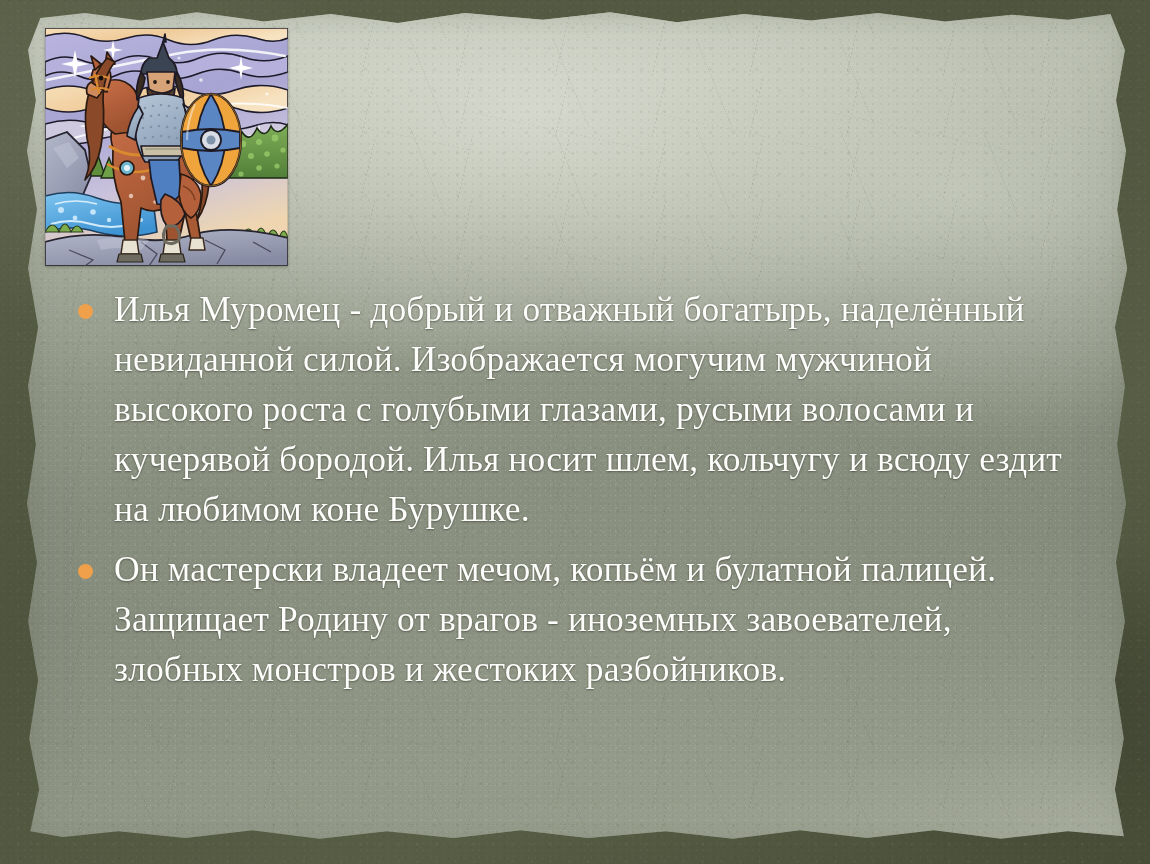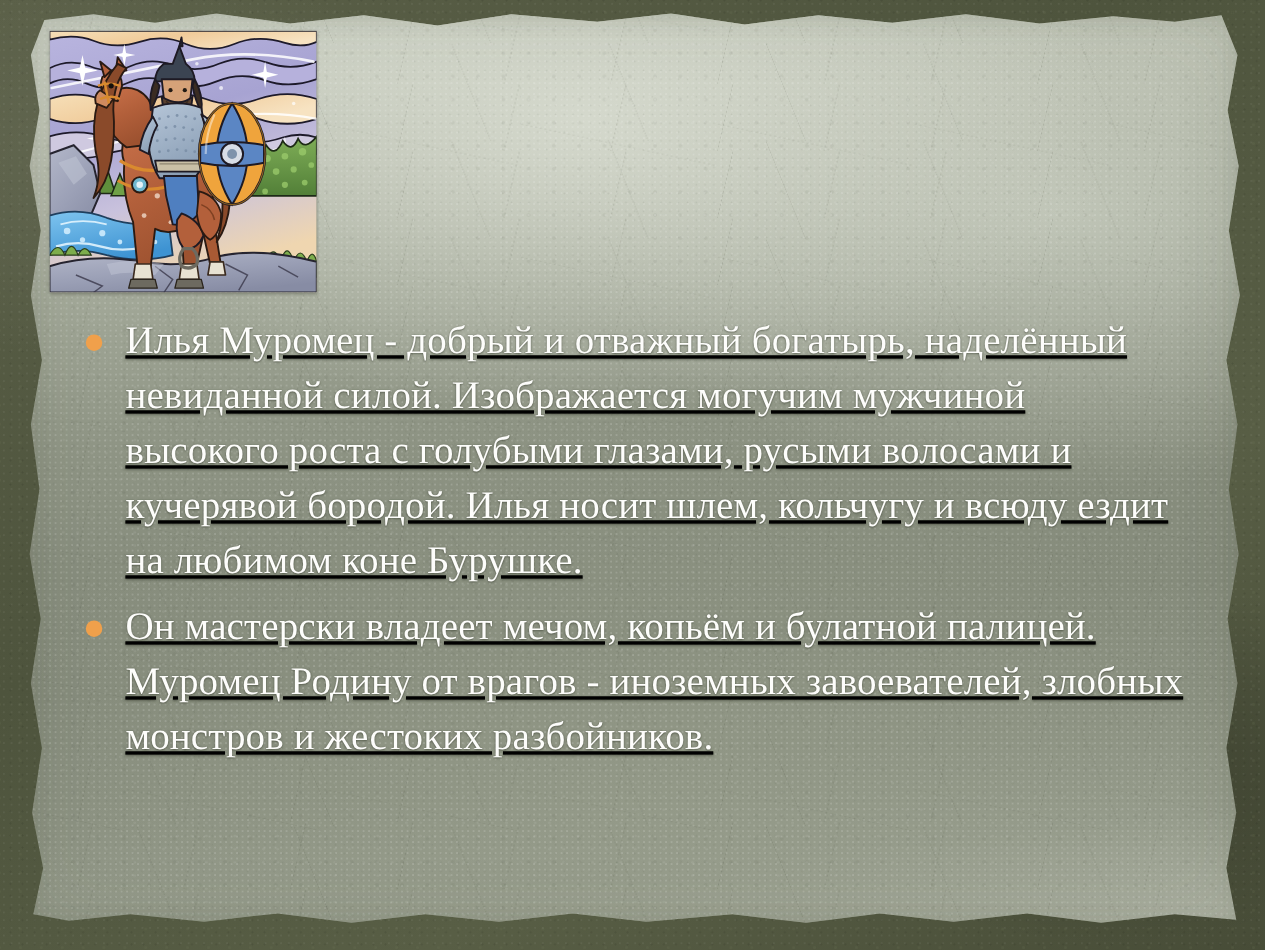--- a/index.html
+++ b/index.html
@@ -134,21 +134,20 @@
   .bullets {
     position: absolute;
     left: 78px;
     top: 284px;
     width: 1000px;
   }
   .bullet-item {
     display: flex;
     align-items: flex-start;
     margin-bottom: 10px;
-    text-decoration: underline;
   }
   .bullet-marker {
     flex: 0 0 auto;
     width: 15px; height: 15px;
     border-radius: 50%;
     background: #f0a04b;
     margin-top: 20px;
     margin-right: 21px;
   }
   .bullet-text {
@@ -445,18 +444,18 @@
 
     <div class="bullets">
 
       <div class="bullet-item">
         <span class="bullet-marker"></span>
         <span class="bullet-text">Илья Муромец -  добрый и отважный богатырь, наделённый невиданной силой. Изображается могучим мужчиной высокого роста с голубыми глазами, русыми волосами и кучерявой бородой. Илья носит шлем, кольчугу и всюду ездит на любимом коне Бурушке.</span>
       </div>
 
       <div class="bullet-item">
         <span class="bullet-marker"></span>
-        <span class="bullet-text">Он мастерски владеет мечом, копьём и булатной палицей. Муромец Родину от врагов - иноземных завоевателей, злобных монстров и жестоких разбойников.</span>
+        <span class="bullet-text">Он мастерски владеет мечом, копьём и булатной палицей. Защищает Родину от врагов - иноземных завоевателей, злобных монстров и жестоких разбойников.</span>
       </div>
 
     </div>
   </div>
 </div>
 
 </body></html>

